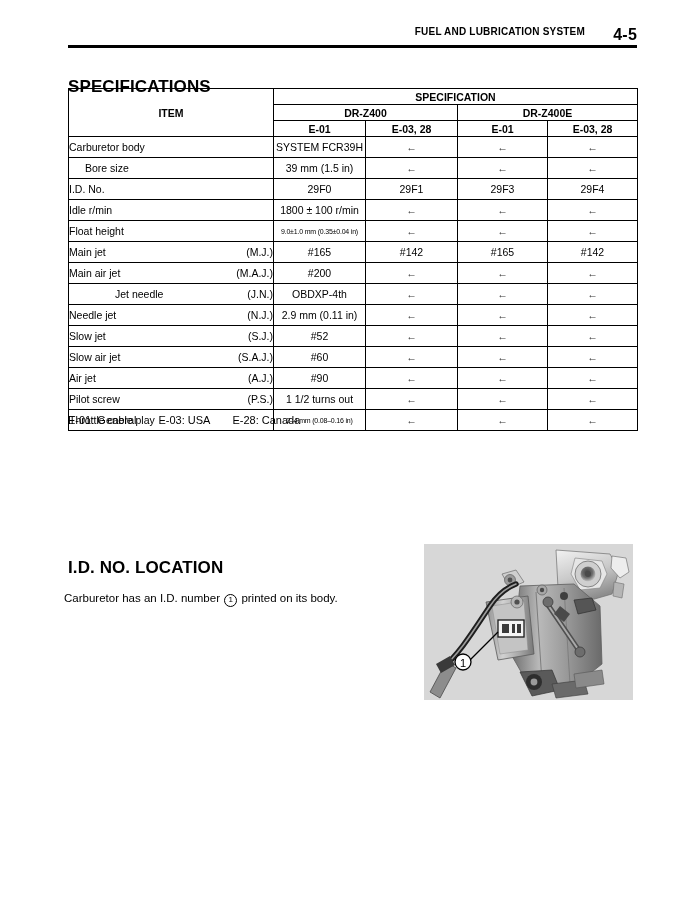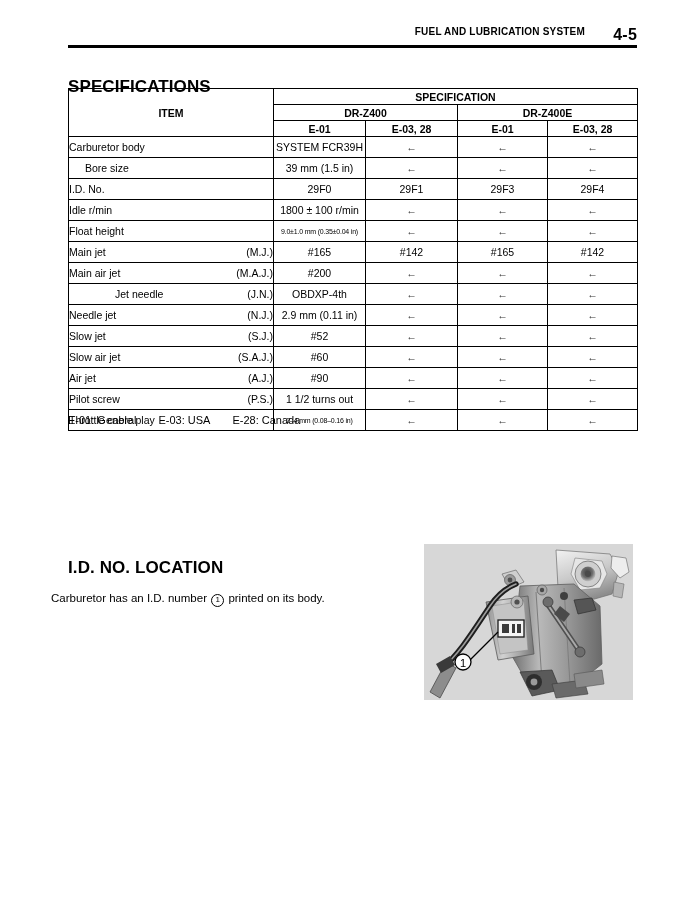--- a/index.html
+++ b/index.html
@@ -120,21 +120,21 @@
     left: 68px;
     top: 414px;
     font-size: 11px;
     display: flex;
     gap: 22px;
   }
 
   
   .body-text {
     position: absolute;
-    left: 51px;
+    left: 64px;
     top: 578px;
     font-size: 11.5px;
     width: 340px;
     line-height: 1.4;
   }
   .circled-num {
     display: inline-block;
     width: 11px;
     height: 11px;
     line-height: 10px;

